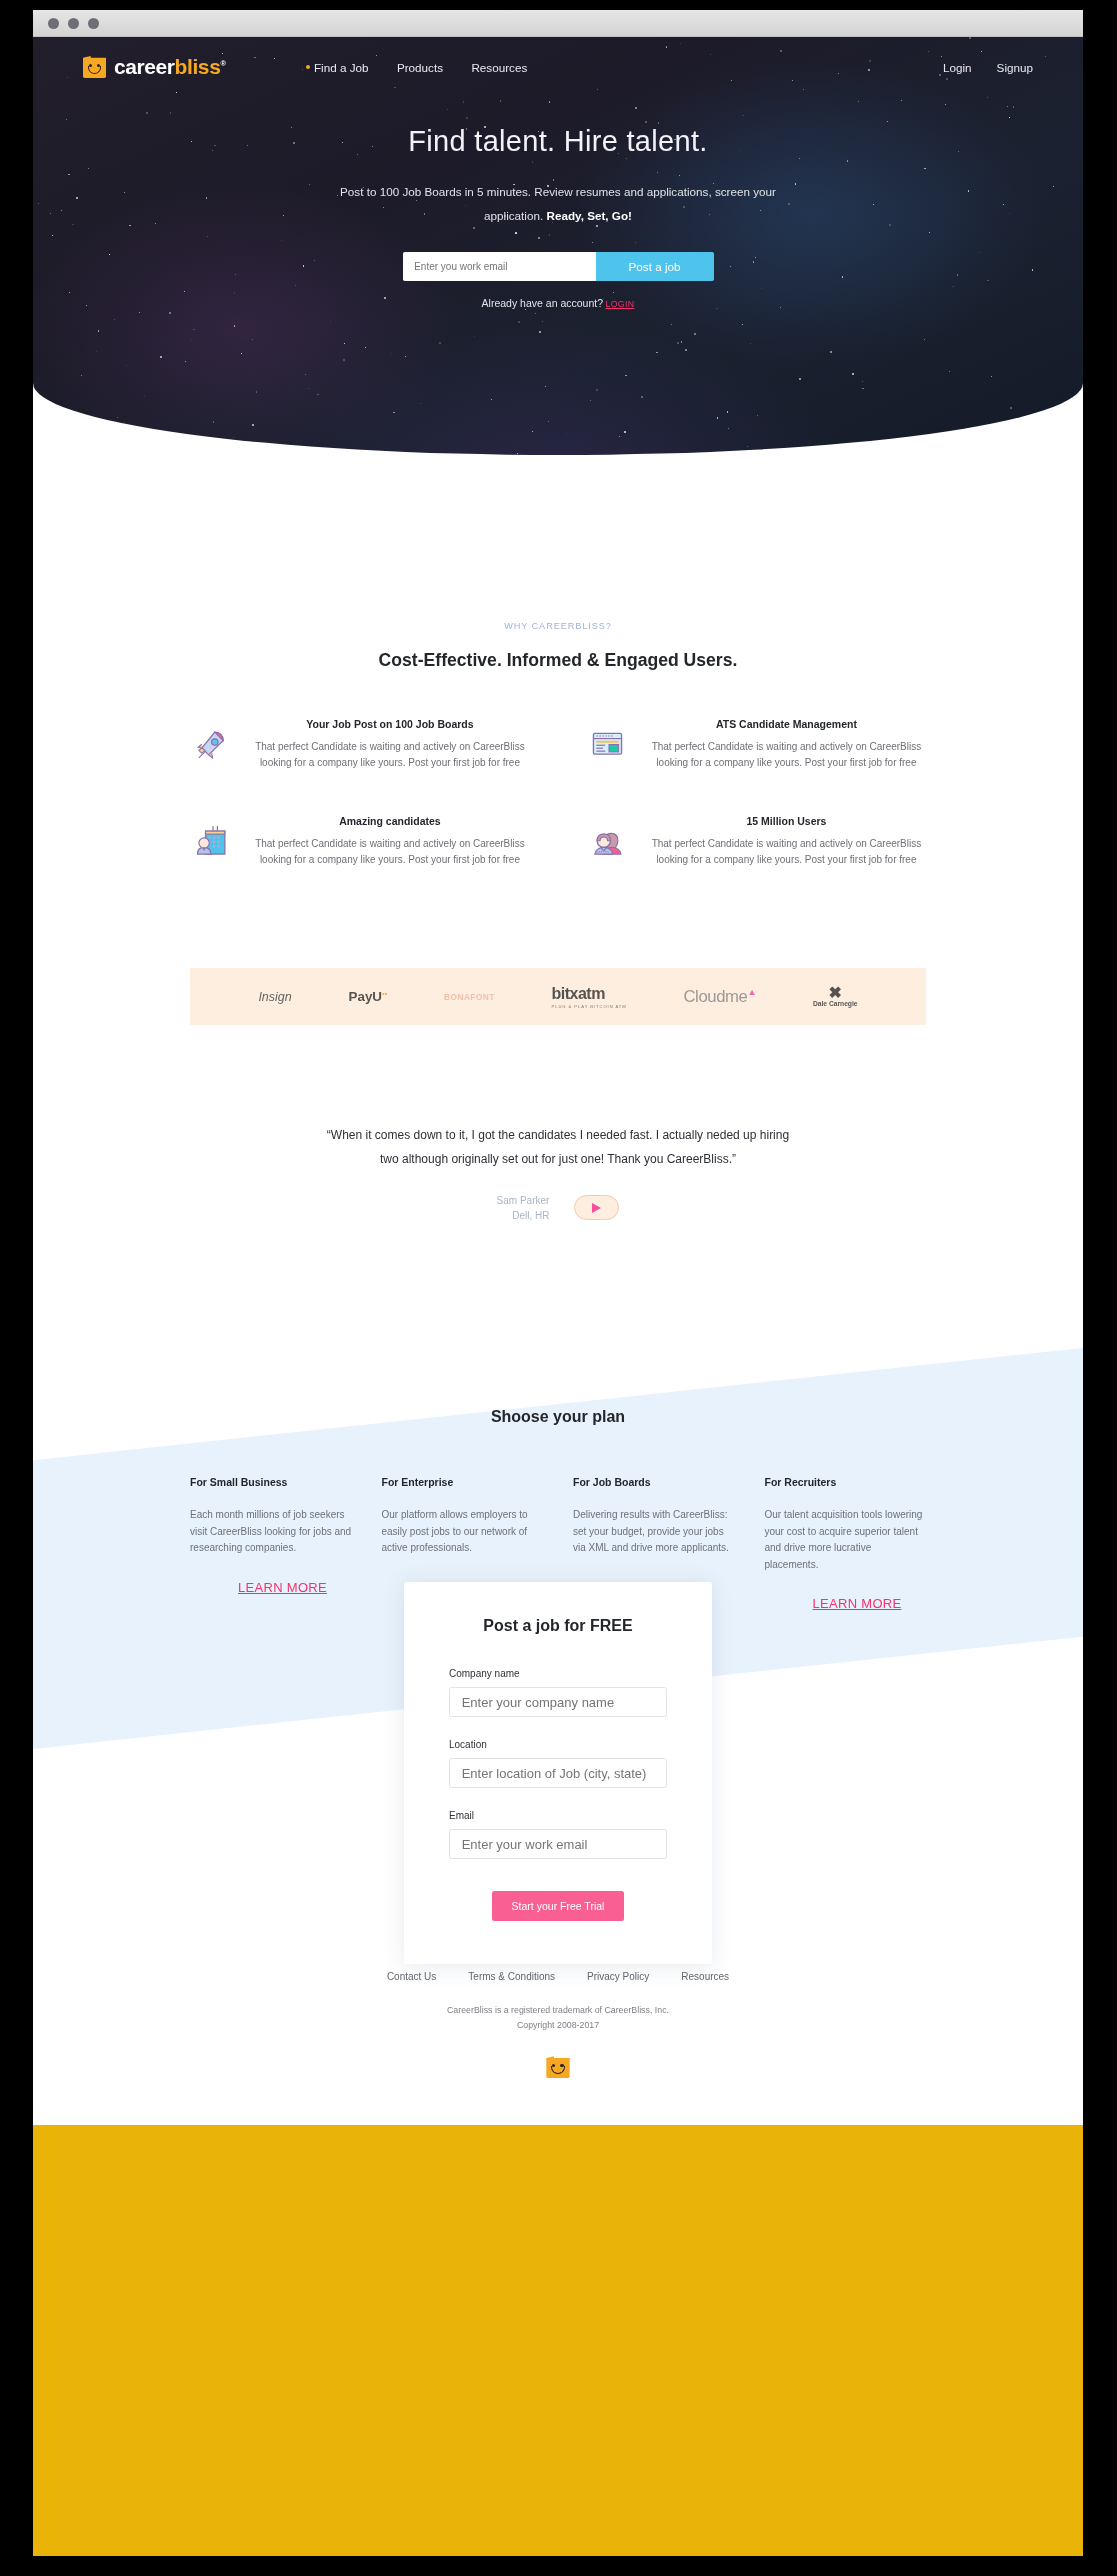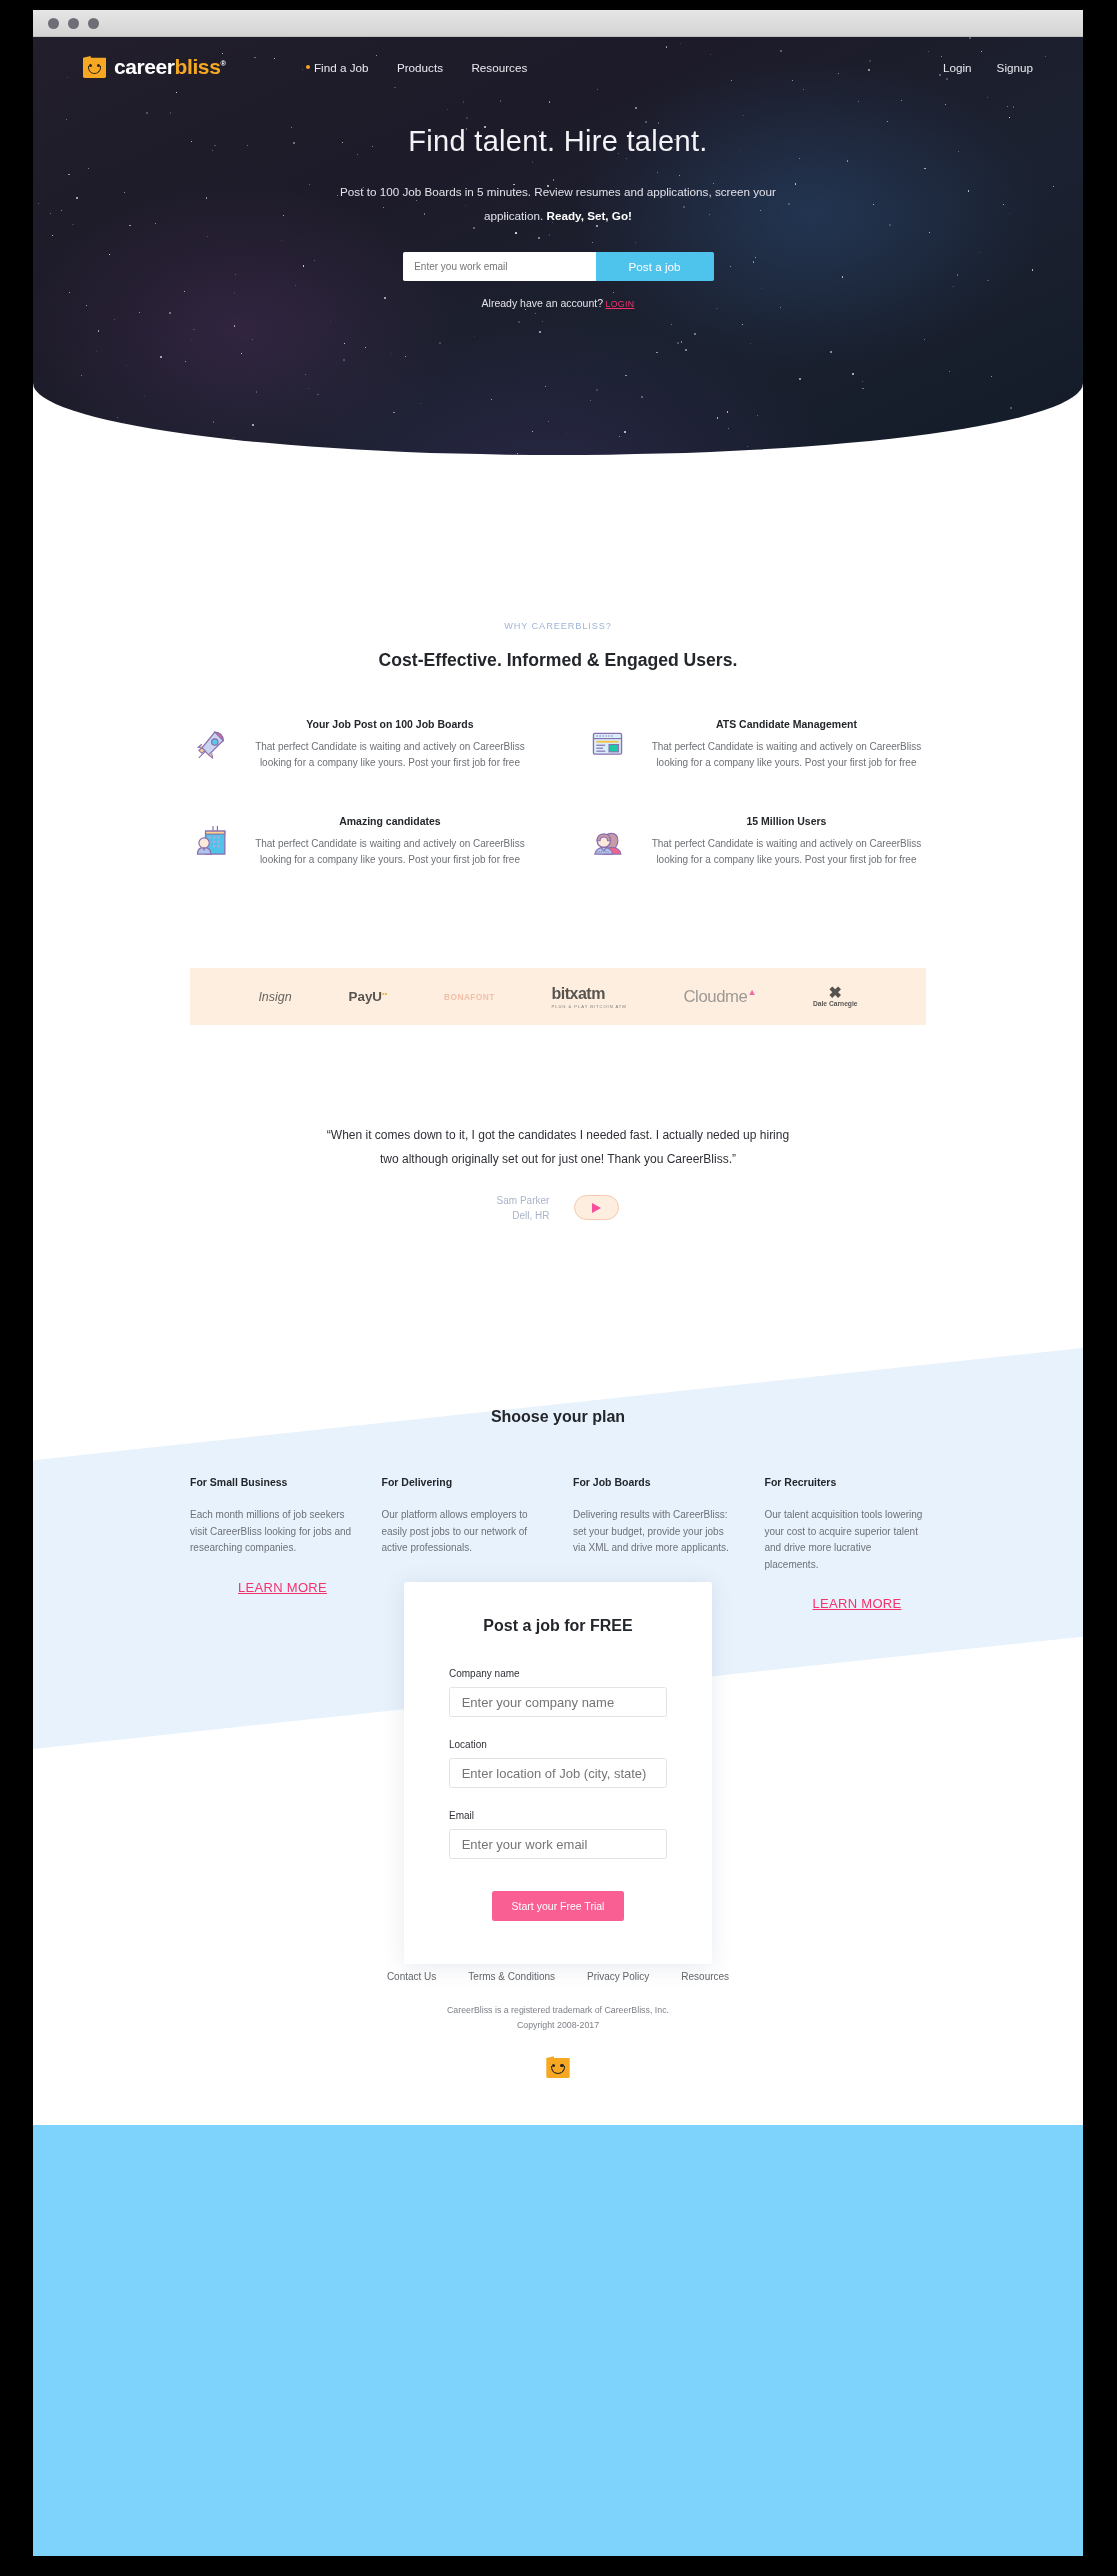--- a/index.html
+++ b/index.html
@@ -8,21 +8,21 @@
     background: #000000;
     font-family: "Liberation Sans", sans-serif;
   }
   body { width: 1117px; height: 2576px; position: relative; overflow: hidden; }
 
   
   .browser {
     position: absolute;
     left: 33px; top: 10px;
     width: 1050px; height: 2546px;
-    background: #7dd3fc;
+    background: #eab308;
     overflow: hidden;
   }
   .titlebar {
     height: 27px;
     background: linear-gradient(#e6e6e6, #d3d3d3);
     display: flex; align-items: center;
     padding-left: 15px; gap: 9.2px;
     border-bottom: 0.8px solid #bfbfbf;
   }
   .dot { width: 11px; height: 11px; border-radius: 50%; background: #6e6e76; }
@@ -665,21 +665,21 @@
 
       <h2 class="plans-title">Shoose your plan</h2>
 
       <div class="plan-grid">
         <div>
           <div class="plan-title">For Small Business</div>
           <div class="plan-text">Each month millions of job seekers visit CareerBliss looking for jobs and researching companies.</div>
           <a class="plan-link" href="#">LEARN MORE</a>
         </div>
         <div>
-          <div class="plan-title">For  Delivering</div>
+          <div class="plan-title">For  Enterprise</div>
           <div class="plan-text">Our platform allows employers to easily post jobs to our network of active professionals.</div>
           <a class="plan-link" href="#">LEARN MORE</a>
         </div>
         <div>
           <div class="plan-title">For Job Boards</div>
           <div class="plan-text">Delivering results with CareerBliss: set your budget, provide your jobs via XML and drive more applicants.</div>
           <a class="plan-link" href="#">LEARN MORE</a>
         </div>
         <div>
           <div class="plan-title">For Recruiters</div>

